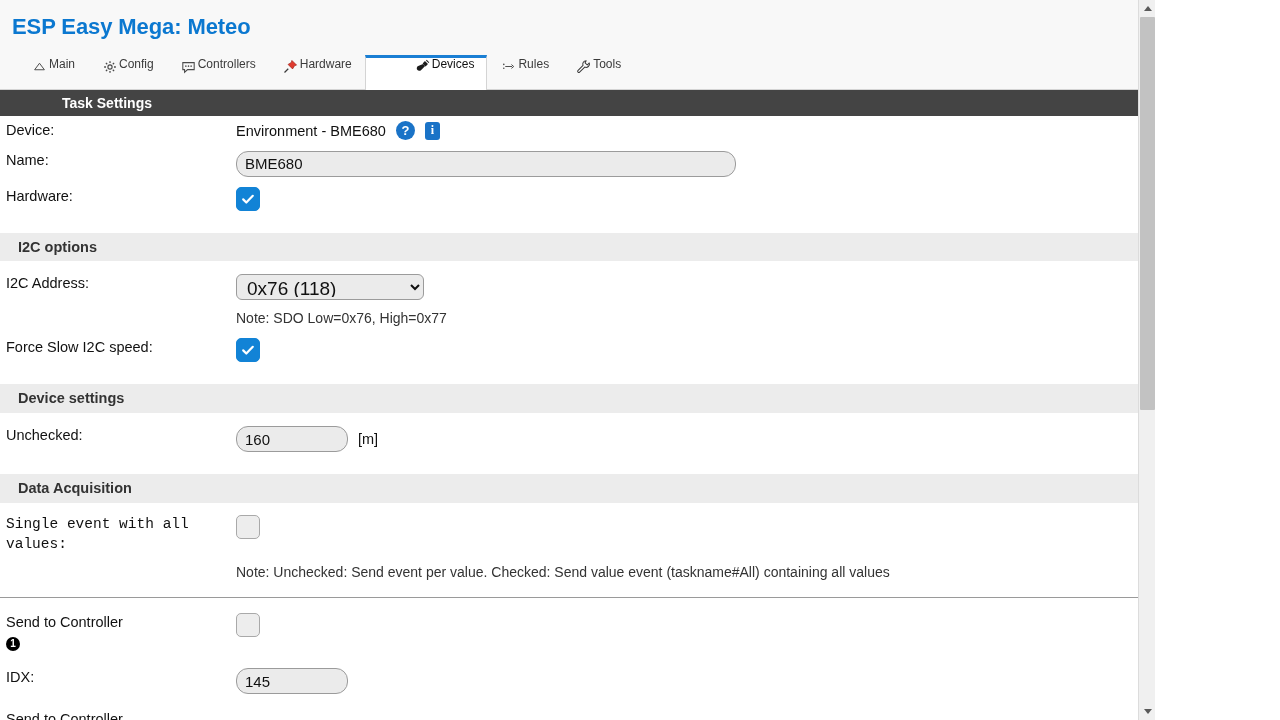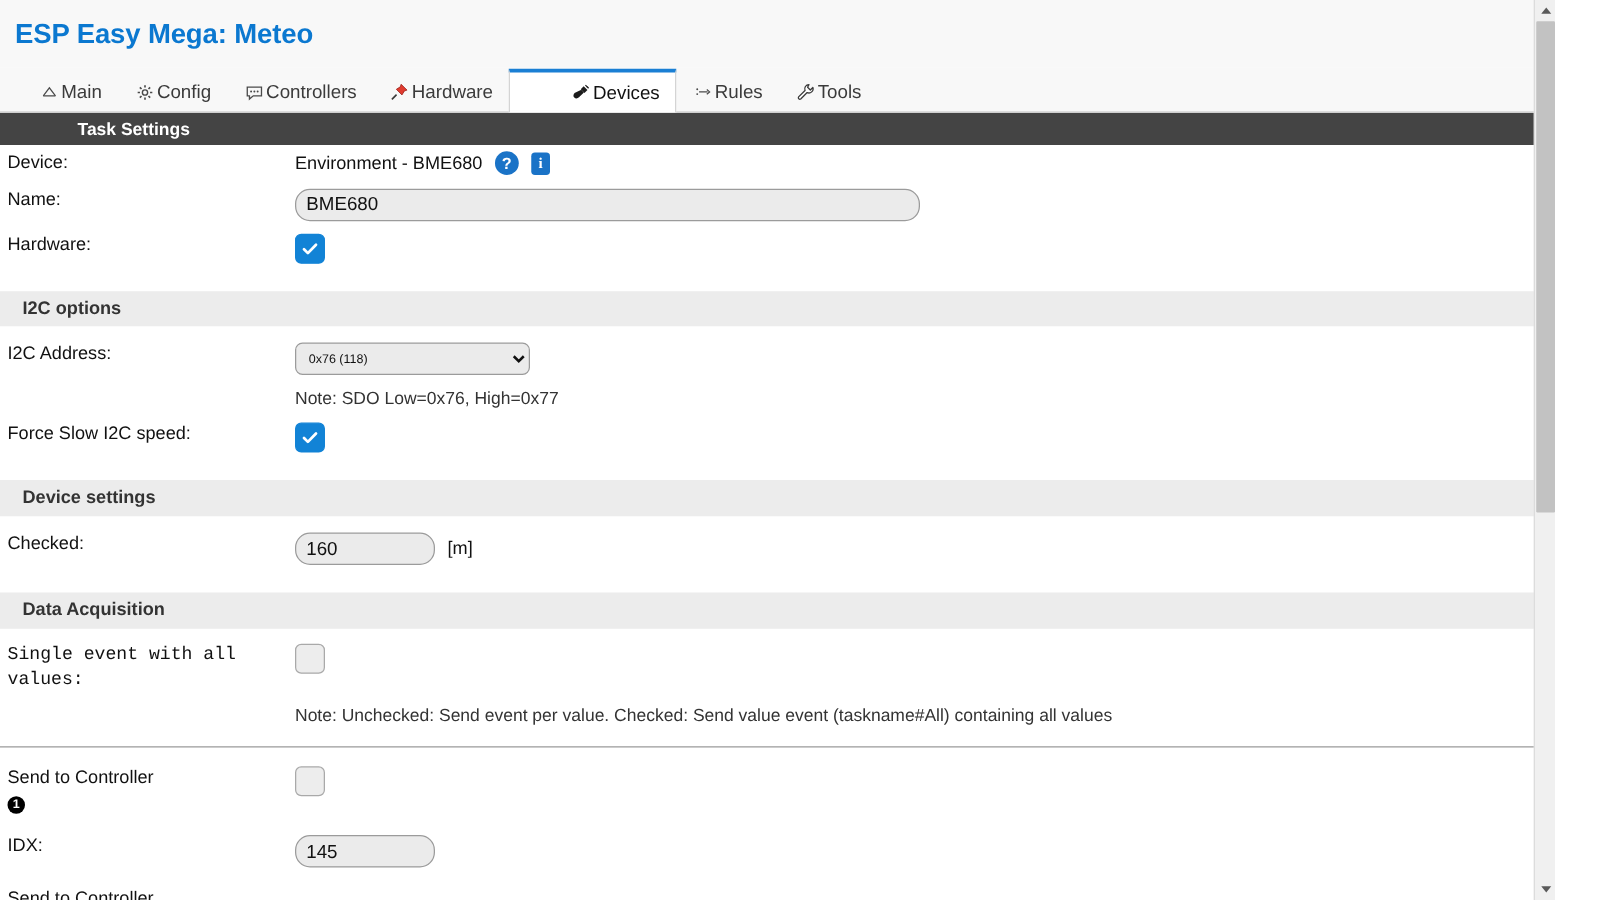--- a/index.html
+++ b/index.html
@@ -8,21 +8,21 @@
     margin: 0; padding: 0;
     width: 1280px; height: 720px;
     overflow: hidden;
     background: #ffffff;
     font-family: "Liberation Sans", sans-serif;
   }
 
   
   .viewport {
     position: relative;
-    width: 1244px;
+    width: 1155px;
     height: 720px;
     overflow: hidden;
     background: #701a75;
   }
   .page {
     width: 1263px;
     height: 720px;
     position: relative;
     background: #fff;
   }
@@ -50,25 +50,24 @@
     height: 36px;
     background: #f8f8f8;
     border-bottom: 1px solid #d4d4d4;
     padding-left: 18px;
     display: flex;
     align-items: flex-end;
   }
   .tab {
     position: relative;
     display: flex;
-    align-items: center;
     gap: 1px;
     height: 32px;
     padding: 0 12px;
-    font-size: 15px;
+    font-size: 12px;
     color: #3b3b3b;
     background: transparent;
     border: 1px solid transparent;
     border-bottom: none;
     cursor: pointer;
     white-space: nowrap;
     line-height: 1;
   }
   .tab.active {
     background: #ffffff;
@@ -151,21 +150,21 @@
     border-radius: 12px;
     padding: 3px 8px;
     height: 26px;
     outline: none;
   }
   input.wide { width: 500px; }
   input.num  { width: 112px; }
 
   select.sel {
     font-family: "Liberation Sans", sans-serif;
-    font-size: 10px;
+    font-size: 19px;
     color: #111;
     background: #ebebeb;
     border: 1px solid #9b9b9b;
     border-radius: 6px;
     padding: 2px 6px;
     height: 26px;
     width: 188px;
     outline: none;
   }
 
@@ -443,21 +442,21 @@
               </svg>
           </span>
         </div>
       </div>
 
       <div class="spacer-row"></div>
 
       <div class="section-head">Device settings</div>
 
       <div class="row" style="padding-top:8px;">
-        <div class="cell-label">Checked:</div>
+        <div class="cell-label">Unchecked:</div>
         <div class="cell-field">
           <input class="text num" type="text" value="160" style="">
           <span class="unit">[m]</span>
         </div>
       </div>
 
       <div class="spacer-row"></div>
 
       <div class="section-head">Data Acquisition</div>
 

